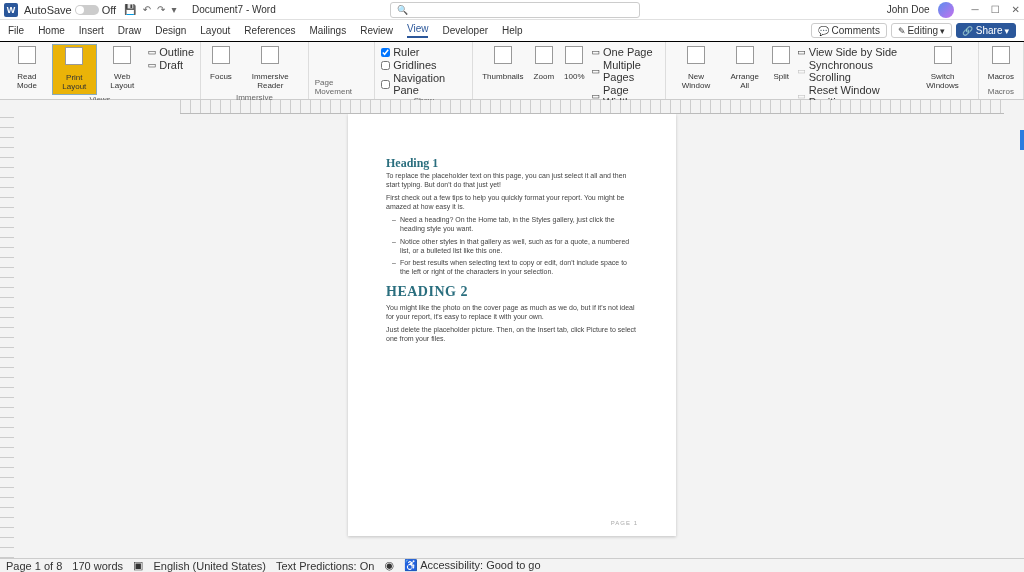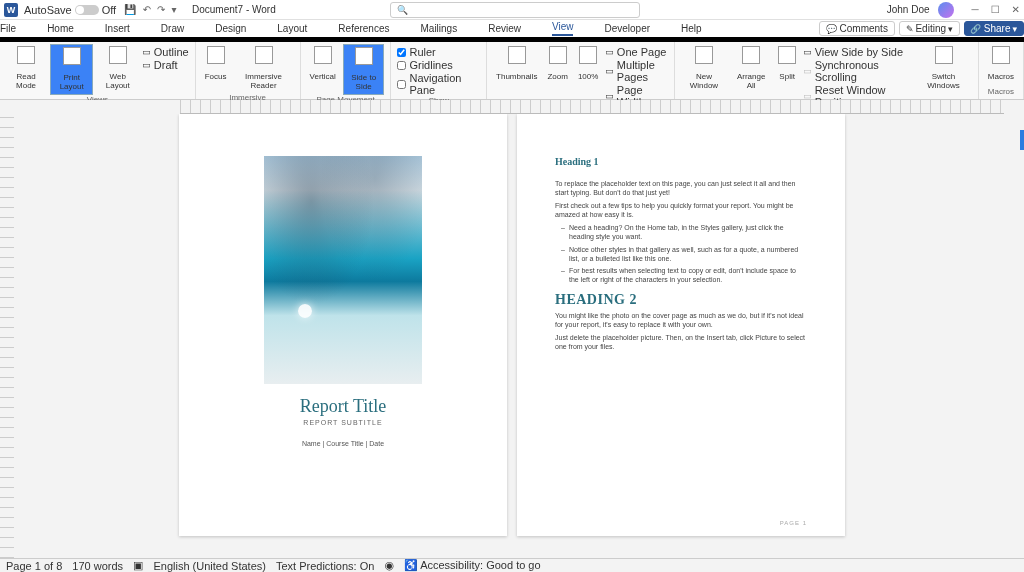--- a/index.html
+++ b/index.html
@@ -13,50 +13,50 @@
 .qat span{font-size:10px;color:#666}
 .doc-title{position:absolute;left:50%;transform:translateX(-320px);font-size:10px}
 .search-box{position:absolute;left:390px;width:250px;height:16px;border:1px solid #ccc;border-radius:3px;display:flex;align-items:center;padding:0 6px;gap:4px}
 .search-box span:first-child{font-size:9px;color:#888}
 .search-box input{border:none;outline:none;font-size:10px;flex:1}
 .user-area{margin-left:auto;display:flex;align-items:center;gap:8px}
 .user-name{font-size:10px}
 .avatar{width:16px;height:16px;border-radius:50%;background:linear-gradient(135deg,#5b8def,#c471ed)}
 .win-btns{display:flex;gap:12px;margin-left:10px}
 .win-btns span{font-size:10px;color:#666;cursor:pointer}
-.menubar{height:22px;background:#fff;display:flex;align-items:center;padding:0 0;gap:31px;border-bottom:5px solid #000000}
+.menubar{height:22px;background:#fff;display:flex;align-items:center;padding:0 8px;gap:14px;border-bottom:1px solid #000000}
 .menubar span{font-size:10px;cursor:pointer}
 .menubar .active{border-bottom:2px solid #2b579a;padding-bottom:2px;color:#2b579a}
 .menu-right{margin-left:auto;display:flex;gap:4px}
 .pill{padding:1px 6px;border:1px solid #ccc;border-radius:3px;font-size:9px;display:flex;align-items:center;gap:2px}
 .pill.share{background:#2b579a;color:#fff;border-color:#2b579a}
 .ribbon{height:58px;background:#f8f8f8;display:flex;border-bottom:1px solid #ccc}
 .group{border-right:1px solid #ddd;padding:2px 6px;display:flex;flex-direction:column;align-items:center;justify-content:space-between}
 .group-label{font-size:8px;color:#666;margin-top:auto;padding-bottom:1px}
 .group-content{display:flex;gap:4px;align-items:flex-start;flex:1}
 .big-btn{display:flex;flex-direction:column;align-items:center;gap:9px;padding:2px 3px;cursor:pointer;text-align:center;line-height:1.1}
 .big-btn .icn{width:18px;height:18px;border:1px solid #999;background:#fff}
-.big-btn.sel{background:#3b82f6;border:1px solid #8ab}
+.big-btn.sel{background:#eab308;border:1px solid #8ab}
 .big-btn span{font-size:8px}
 .chk-list{display:flex;flex-direction:column;gap:1px;padding-top:2px}
 .chk{display:flex;align-items:center;gap:3px;font-size:9px}
 .chk input{width:9px;height:9px}
 .disabled{color:#bbb}
 .ruler-area{height:14px;background:#f3f3f3;position:relative}
 .hruler{position:absolute;left:180px;right:20px;height:14px;background:repeating-linear-gradient(90deg,#ccc 0,#ccc 1px,transparent 1px,transparent 10px);border-bottom:1px solid #bbb}
 .canvas{position:absolute;top:114px;bottom:14px;left:0;right:0;background:#f3f3f3;overflow:hidden;display:flex;justify-content:center;gap:10px;padding-top:0}
 .vruler{position:absolute;left:0;top:0;bottom:0;width:14px;background:repeating-linear-gradient(0deg,#ccc 0,#ccc 1px,transparent 1px,transparent 10px)}
 .page{width:328px;height:422px;background:#fff;box-shadow:0 1px 3px rgba(0,0,0,0.2);padding:42px 38px;position:relative}
 .cover-img{width:158px;height:228px;margin:0 auto 12px;background:linear-gradient(180deg,#a8c5d9 0%,#cdd9e0 15%,#1aa3c4 45%,#0d7a9e 55%,#bfe3ea 70%,#e8eef0 100%);position:relative;overflow:hidden}
 .cover-img::before{content:"";position:absolute;left:34px;top:148px;width:14px;height:14px;background:rgba(255,255,255,0.9);border-radius:50%;box-shadow:0 0 8px rgba(255,255,255,0.8)}
 .cover-img::after{content:"";position:absolute;inset:0;background:radial-gradient(ellipse at 30% 20%,rgba(40,60,80,0.4) 0%,transparent 40%),radial-gradient(ellipse at 70% 10%,rgba(60,80,100,0.3) 0%,transparent 35%)}
 .report-title{text-align:center;font-family:Georgia,serif;font-size:18px;color:#2a6e7e;margin-bottom:2px}
 .report-sub{text-align:center;font-size:7px;letter-spacing:1px;color:#666;margin-bottom:14px}
 .report-meta{text-align:center;font-size:7px;color:#555}
-.h1{font-family:Georgia,serif;font-size:10px;color:#2a6e7e;font-weight:bold;margin-bottom:12px}
+.h1{font-family:Georgia,serif;font-size:12px;color:#2a6e7e;font-weight:bold;margin-bottom:0}
 .h2{font-family:Georgia,serif;font-size:14px;color:#2a6e7e;font-weight:bold;margin:8px 0 3px;text-transform:uppercase;letter-spacing:0.5px}
 .body-text{font-size:7px;color:#444;line-height:1.3;margin-bottom:4px}
 .bullet{font-size:7px;color:#444;line-height:1.3;margin-bottom:3px;padding-left:14px;position:relative}
 .bullet::before{content:"–";position:absolute;left:6px}
 .page-num{position:absolute;bottom:10px;right:38px;font-size:6px;color:#aaa;letter-spacing:1px}
 .statusbar{position:absolute;bottom:0;left:0;right:0;height:14px;background:#f3f3f3;border-top:1px solid #ccc;display:flex;align-items:center;padding:0 6px;gap:10px;font-size:9px;color:#555}
 .status-right{margin-left:auto;display:flex;align-items:center;gap:8px}
 .view-icn{width:12px;height:10px;border:1px solid #888;display:inline-block}
 .zoom-slider{width:60px;height:2px;background:#999;position:relative}
 .zoom-slider::after{content:"";width:6px;height:6px;background:#666;position:absolute;top:-2px;left:40%}
@@ -146,31 +146,20 @@
         </div>
       <div class="big-btn">
           <div class="icn"></div>
           <span>Immersive
 Reader</span>
         </div>
     </div>
     <div class="group-label">Immersive</div>
   </div>
   <div class="group">
-    <div class="group-content">
-      <div class="big-btn">
-          <div class="icn"></div>
-          <span>Vertical</span>
-        </div>
-      <div class="big-btn sel">
-          <div class="icn"></div>
-          <span>Side
-to Side</span>
-        </div>
-    </div>
     <div class="group-label">Page Movement</div>
   </div>
   <div class="group">
     <div class="group-content">
       <div class="chk-list">
         <label class="chk">
             <input type="checkbox" checked="" style="">
             <span>Ruler</span>
           </label>
         <label class="chk">
@@ -247,26 +236,20 @@
   </div>
 </div>
 
 <div class="ruler-area">
     <div class="hruler"></div>
   </div>
 
 <div class="canvas">
   <div class="vruler"></div>
   <div class="page">
-    <div class="cover-img"></div>
-    <div class="report-title">Report Title</div>
-    <div class="report-sub">REPORT SUBTITLE</div>
-    <div class="report-meta">Name | Course Title | Date</div>
-  </div>
-  <div class="page">
     <div class="h1">Heading 1</div>
     <div class="body-text">To replace the placeholder text on this page, you can just select it all and then start typing. But don't do that just yet!</div>
     <div class="body-text">First check out a few tips to help you quickly format your report. You might be amazed at how easy it is.</div>
     <div class="bullet">Need a heading? On the Home tab, in the Styles gallery, just click the heading style you want.</div>
     <div class="bullet">Notice other styles in that gallery as well, such as for a quote, a numbered list, or a bulleted list like this one.</div>
     <div class="bullet">For best results when selecting text to copy or edit, don't include space to the left or right of the characters in your selection.</div>
     <div class="h2">HEADING 2</div>
     <div class="body-text">You might like the photo on the cover page as much as we do, but if it's not ideal for your report, it's easy to replace it with your own.</div>
     <div class="body-text">Just delete the placeholder picture. Then, on the Insert tab, click Picture to select one from your files.</div>
     <div class="page-num">PAGE 1</div>

